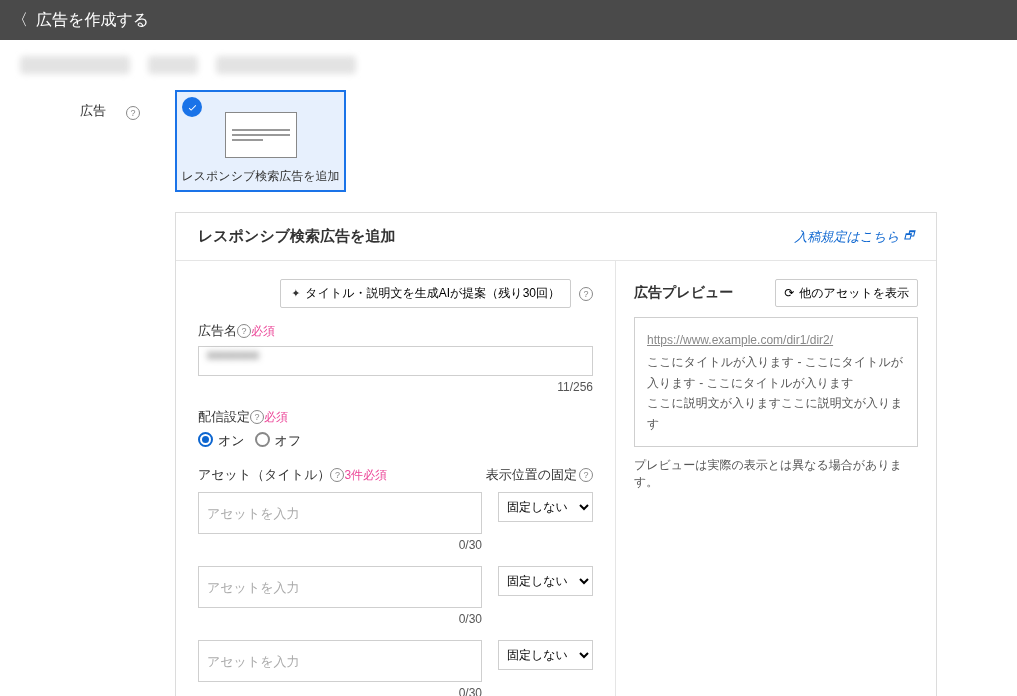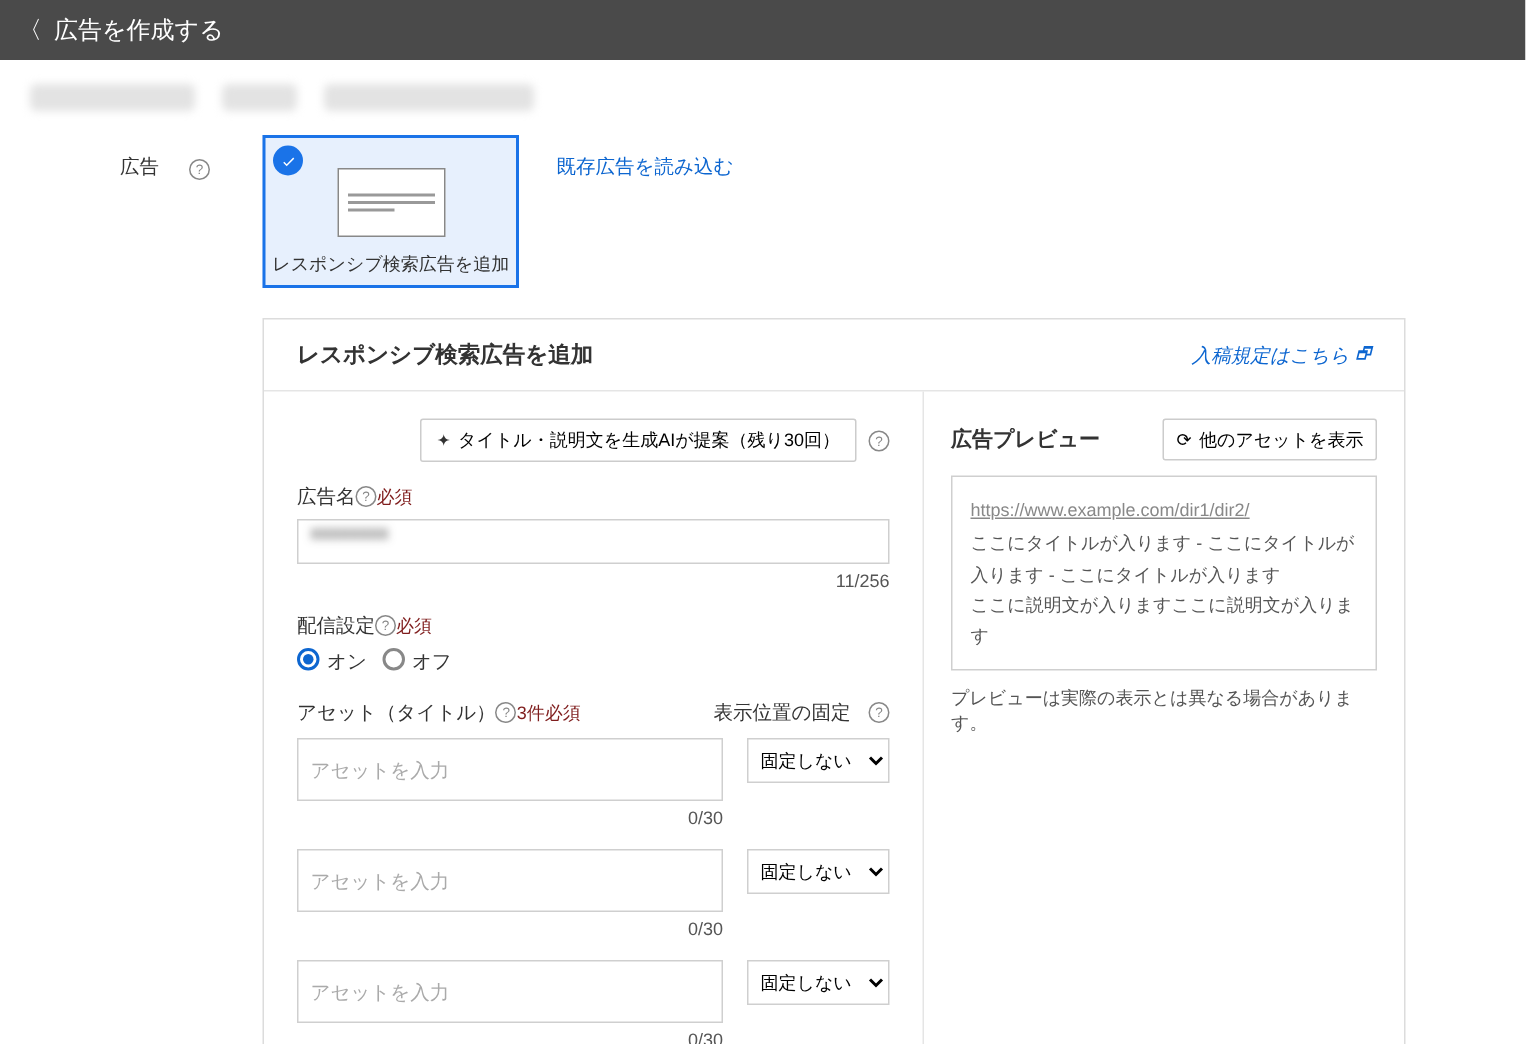--- a/index.html
+++ b/index.html
@@ -27,31 +27,31 @@
 .panel-head { display:flex; justify-content:space-between; align-items:center; padding:14px 22px; border-bottom:1px solid #e5e5e5;}
 .panel-head .ptitle { font-size:15px; font-weight:600; }
 .panel-head .guide-link { color:#0d66d0; text-decoration:none; font-size:13px; display:flex; align-items:center; gap:4px; cursor:pointer;font-style:italic;}
 .panel-body { display:flex; }
 .left-col { flex:1; padding:18px 22px 10px 22px; border-right:1px solid #e5e5e5; min-width:0;}
 .right-col { width:320px; padding:18px 18px;}
 .ai-row { display:flex; justify-content:flex-end; align-items:center; gap:8px; margin-bottom:14px;}
 .ai-btn { border:1px solid #ccc; background:#fff; padding:5px 10px; font-size:12px; border-radius:2px; cursor:pointer; display:flex; align-items:center; gap:5px;}
 .sparkle{font-size:11px;color:#333}
 .field-label { font-size:13px; color:#333; display:flex; align-items:center; gap:0; margin-bottom:6px;}
-.required { color:#7f1d1d; font-size:12px;}
+.required { color:#ec4899; font-size:12px;}
 .text-input { width:100%; border:1px solid #cfcfcf; height:30px; padding:0 8px; font-size:13px; background:#fff;}
 .blur-val { color:#333; filter:blur(3px);}
 .counter { text-align:right; font-size:12px; color:#555; margin-top:4px; margin-bottom:14px;}
 .radio-row { display:flex; align-items:center; gap:10px; margin-bottom:16px;}
 .radio-opt { display:flex; gap:5px; font-size:13px; cursor:pointer;}
 .radio { width:15px; height:15px; border:2px solid #888; border-radius:50%; display:inline-flex; align-items:center; justify-content:center;}
 .radio.sel{border-color:#0d66d0}
 .radio.sel::after{content:"";width:7px;height:7px;background:#0d66d0;border-radius:50%;}
 .asset-head-row{ display:flex; justify-content:space-between; align-items:flex-end; margin-bottom:8px;}
-.asset-head-row .right-head{ display:flex; align-items:center; gap:12px; font-size:13px;}
+.asset-head-row .right-head{ display:flex; align-items:center; gap:2px; font-size:13px;}
 .asset-row { display:flex; gap:16px; align-items:flex-start; margin-bottom:4px;}
 .asset-input-wrap { flex:1; }
 .asset-input-wrap input { width:100%; border:1px solid #cfcfcf; height:42px; padding:0 8px; font-size:13px; }
 .asset-input-wrap input::placeholder{color:#aaa}
 .pin-sel { width:95px; }
 .pin-sel select{ width:100%; height:30px; border:1px solid #cfcfcf; background:#fff; font-size:12px; padding:0 4px;}
 .asset-counter { text-align:right; font-size:12px; color:#555; margin-top:3px; margin-bottom:14px; padding-right:111px;}
 .right-head-row { display:flex; justify-content:space-between; align-items:center; margin-bottom:10px;}
 .right-title { font-size:14px; font-weight:600; }
 .refresh-btn { border:1px solid #ccc; background:#fff; height:28px; padding:0 8px; font-size:12px; border-radius:2px; cursor:pointer; display:flex; align-items:center; gap:5px;}
@@ -91,23 +91,20 @@
           </svg>
       </div>
       <div class="ad-shape">
         <div></div>
           <div></div>
           <div class="short"></div>
       </div>
       <div class="card-label">レスポンシブ検索広告を追加</div>
     </div>
 
-    <div class="load-existing">
-      <a>既存広告を読み込む</a>
-    </div>
   </div>
 
   <div class="panel">
     <div class="panel-head">
       <div class="ptitle">レスポンシブ検索広告を追加</div>
       <a class="guide-link">
         <span>入稿規定はこちら</span>
         <span class="ext-ic">🗗</span>
       </a>
     </div>

